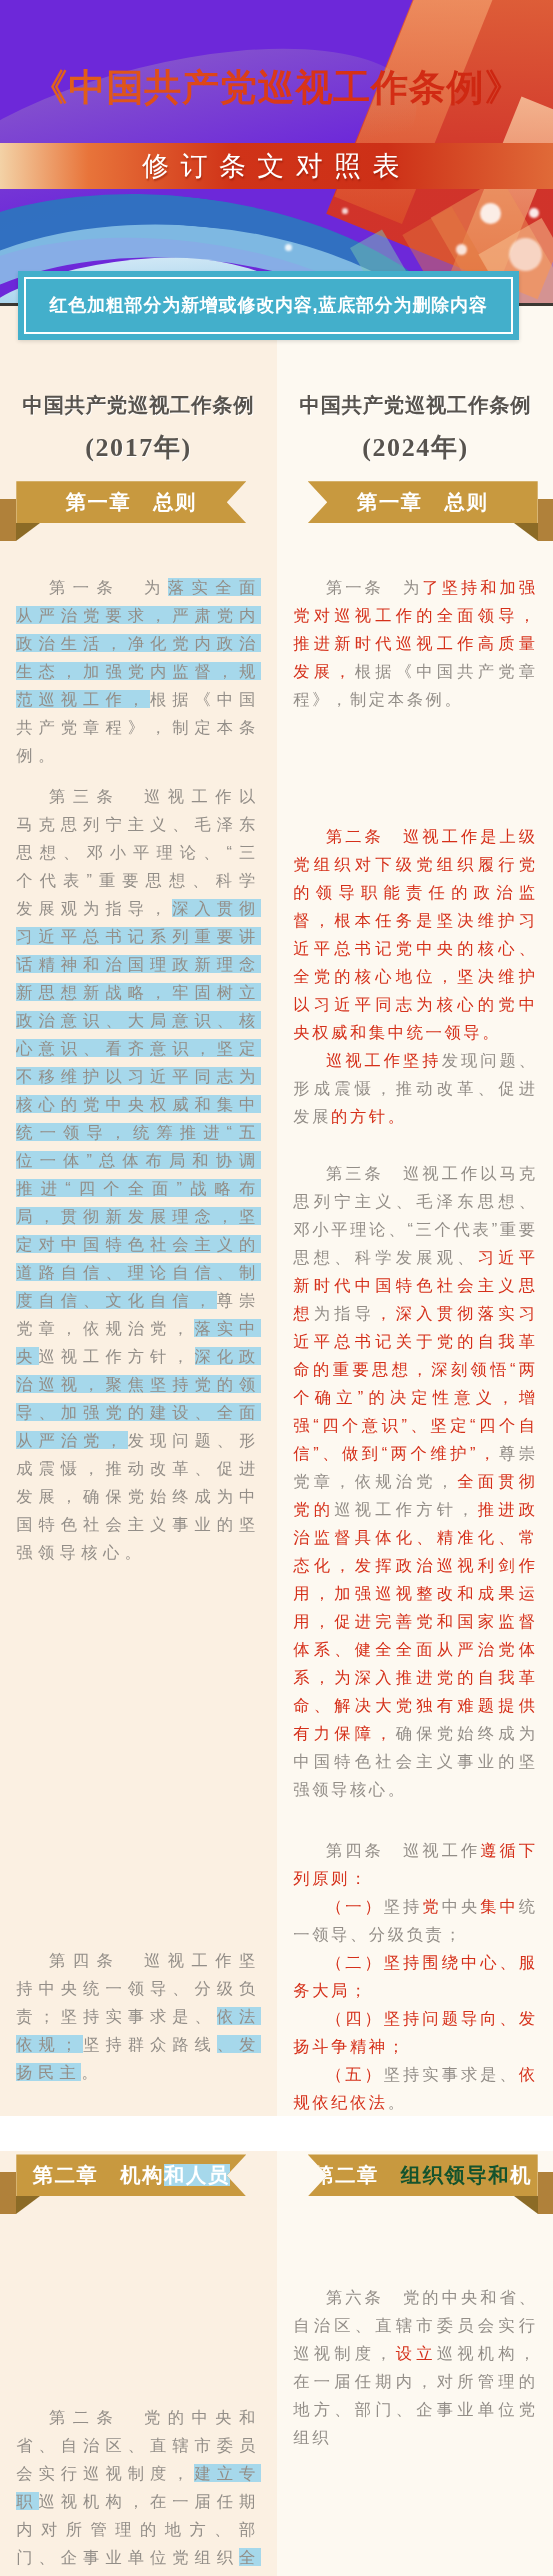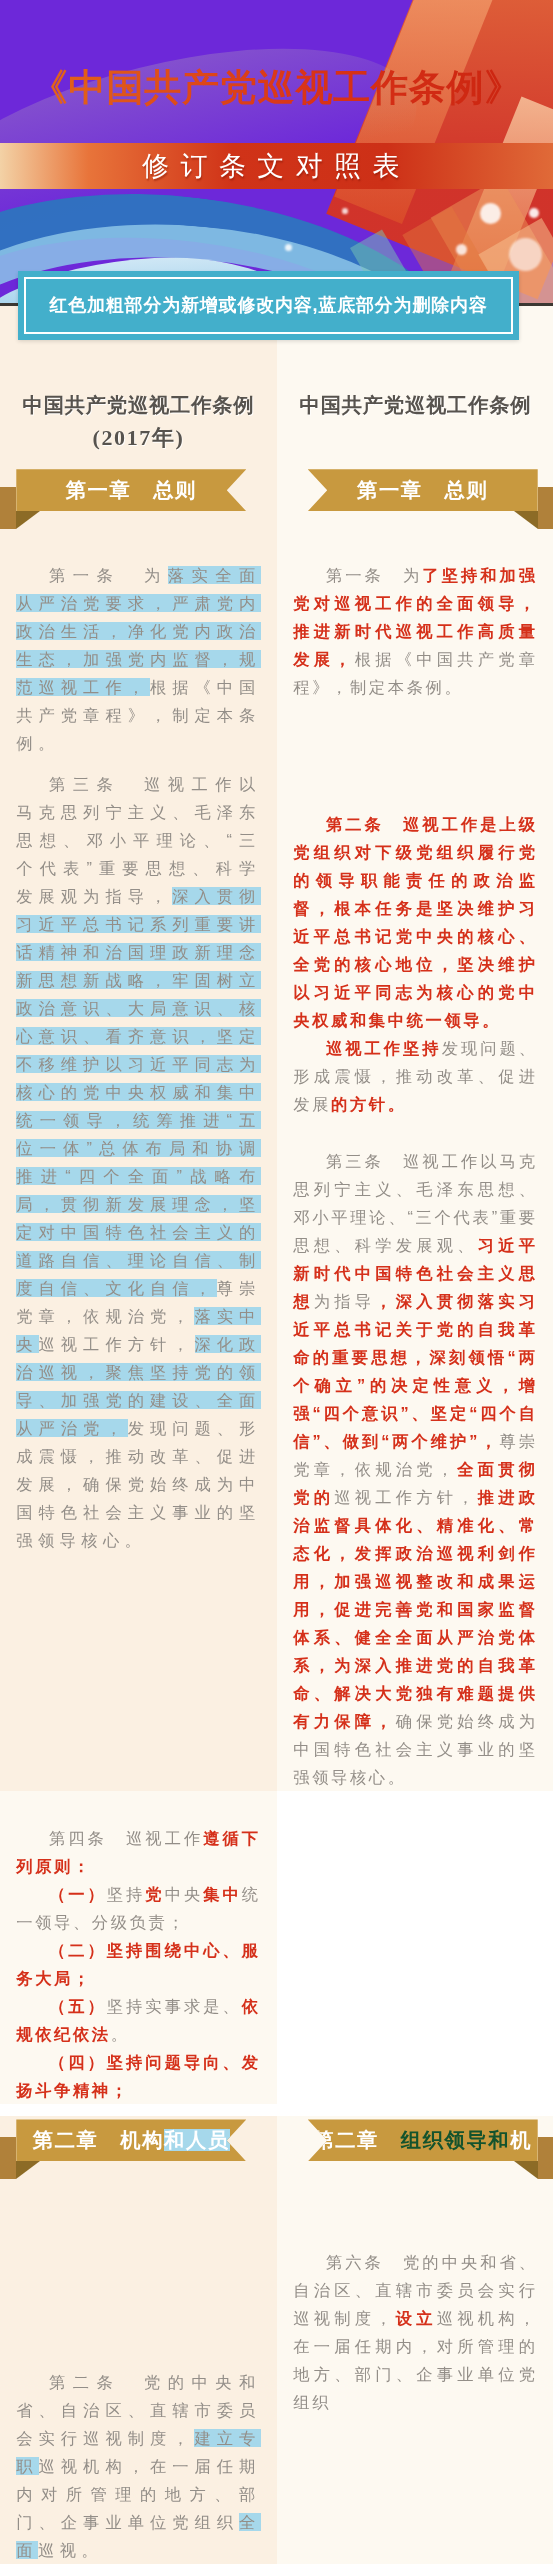--- a/index.html
+++ b/index.html
@@ -47,21 +47,21 @@
   
   .row{display:grid;grid-template-columns:277px 277px;}
   .cl,.cr{padding-left:16.3px;padding-right:16.3px;}
   .cl{background:var(--left-bg);}
   .cr{background:var(--right-bg);}
 
   .col-header{ text-align:center;font-family:"Liberation Serif","DejaVu Serif",serif;font-weight:700;color:#57534e;
     text-shadow:0.8px 0.8px 0 rgba(255,255,255,.9);}
   .r-head .cl,.r-head .cr{padding-top:85px;padding-bottom:13px;}
   .col-header .t1{font-size:20.3px;letter-spacing:0.8px;}
-  .col-header .t2{font-size:22px;margin-top:4px;letter-spacing:1.6px;}
+  .col-header .t2{font-size:26px;margin-top:11px;letter-spacing:1.6px;}
 
   
   .r-ch .cl,.r-ch .cr{padding-top:3.3px;padding-bottom:24.4px;}
   .ribbon-wrap{position:relative;width:230px;height:48px;}
   .ribbon-wrap.rgt{margin-left:auto;}
   .ribbon{position:relative;z-index:2;height:42px;background:var(--gold);color:#fff;text-align:center;line-height:42px;
     font-family:"Liberation Serif","DejaVu Serif",serif;font-weight:700;font-size:20.3px;letter-spacing:1.6px;}
   .ribbon-wrap.lft .ribbon{clip-path:polygon(0 0,100% 0,calc(100% - 19.5px) 50%,100% 100%,0 100%);}
   .ribbon-wrap.rgt .ribbon{clip-path:polygon(0 0,19.5px 50%,0 100%,100% 100%,100% 0);}
   .ribbon-wrap .tail{position:absolute;top:18px;width:16.3px;height:42px;background:var(--gold-tail);z-index:1;}
@@ -70,35 +70,35 @@
   .ribbon-wrap .fold{position:absolute;top:42px;width:0;height:0;z-index:1;}
   .ribbon-wrap.lft .fold{left:0;border-top:18px solid var(--gold-fold);border-right:24.4px solid transparent;}
   .ribbon-wrap.rgt .fold{right:0;border-top:18px solid var(--gold-fold);border-left:24.4px solid transparent;}
 
   
   p.art{font-size:16.3px;line-height:28px;color:var(--gray);text-align:justify;text-indent:2em;}
   .cl p.art{letter-spacing:.33em;}
   .cr p.art{letter-spacing:.16em;}
   .seg-n{}
   .seg-hl{background:var(--hl);}
-  .seg-r{color:var(--red);font-weight:700;}
+  .seg-r{color:var(--red);font-weight:400;}
   .seg-w{}
   .seg-whl{background:var(--hl);}
   .seg-rw{color:#14532d;}
 
   
   .r-b1 .cl,.r-b1 .cr{padding-top:19.5px;}
   .r-b2 .cl{padding-top:13px;}
   .r-b2 .cr{padding-top:13px;}
   .mt30{margin-top:40px;}
   .mt36{margin-top:29px;}
   .r-b3 .cr{padding-top:33px;}
   .r-b3 .cl{padding-top:33px;}
   .off-l3{margin-top:110px;}
-  .r-ch2{padding-top:12px;}
+  .r-ch2{padding-top:35px;}
   .r-b4 .cr{padding-top:50px;padding-bottom:47px;}
   .r-b4 .cl{padding-top:50px;}
   .off-l4{margin-top:126px;}
   .mt8{margin-top:6.5px;}
 </style>
 </head>
 <body>
 
 <div class="page">
 
@@ -131,20 +131,21 @@
 
   <main>
 
     <div class="row r-head">
       <div class="cl col-header">
         <div class="t1">中国共产党巡视工作条例</div>
         <div class="t2">(2017年)</div>
       </div>
       <div class="cr col-header">
         <div class="t1">中国共产党巡视工作条例</div>
+        <div class="t2">(2024年)</div>
       </div>
     </div>
 
     <div class="row r-ch">
       <div class="cl">
         <div class="ribbon-wrap lft">
           <div class="tail"></div>
           <div class="fold"></div>
           <div class="ribbon"><span class="seg-w">第一章　总则</span></div>
         </div>
@@ -172,26 +173,29 @@
         <p class="art"><span class="seg-n">第三条　巡视工作以马克思列宁主义、毛泽东思想、邓小平理论、“三个代表”重要思想、科学发展观为指导，</span><span class="seg-hl">深入贯彻习近平总书记系列重要讲话精神和治国理政新理念新思想新战略，牢固树立政治意识、大局意识、核心意识、看齐意识，坚定不移维护以习近平同志为核心的党中央权威和集中统一领导，统筹推进“五位一体”总体布局和协调推进“四个全面”战略布局，贯彻新发展理念，坚定对中国特色社会主义的道路自信、理论自信、制度自信、文化自信，</span><span class="seg-n">尊崇党章，依规治党，</span><span class="seg-hl">落实中央</span><span class="seg-n">巡视工作方针，</span><span class="seg-hl">深化政治巡视，聚焦坚持党的领导、加强党的建设、全面从严治党，</span><span class="seg-n">发现问题、形成震慑，推动改革、促进发展，确保党始终成为中国特色社会主义事业的坚强领导核心。</span></p>
       </div>
       <div class="cr">
         <p class="art mt30"><span class="seg-r">第二条　巡视工作是上级党组织对下级党组织履行党的领导职能责任的政治监督，根本任务是坚决维护习近平总书记党中央的核心、全党的核心地位，坚决维护以习近平同志为核心的党中央权威和集中统一领导。</span></p>
         <p class="art"><span class="seg-r">巡视工作坚持</span><span class="seg-n">发现问题、形成震慑，推动改革、促进发展</span><span class="seg-r">的方针。</span></p>
         <p class="art mt36"><span class="seg-n">第三条　巡视工作以马克思列宁主义、毛泽东思想、邓小平理论、“三个代表”重要思想、科学发展观、</span><span class="seg-r">习近平新时代中国特色社会主义思想</span><span class="seg-n">为指导</span><span class="seg-r">，深入贯彻落实习近平总书记关于党的自我革命的重要思想，深刻领悟“两个确立”的决定性意义，增强“四个意识”、坚定“四个自信”、做到“两个维护”，</span><span class="seg-n">尊崇党章，依规治党，</span><span class="seg-r">全面贯彻党的</span><span class="seg-n">巡视工作方针，</span><span class="seg-r">推进政治监督具体化、精准化、常态化，发挥政治巡视利剑作用，加强巡视整改和成果运用，促进完善党和国家监督体系、健全全面从严治党体系，为深入推进党的自我革命、解决大党独有难题提供有力保障，</span><span class="seg-n">确保党始终成为中国特色社会主义事业的坚强领导核心。</span></p>
       </div>
     </div>
 
     <div class="row r-b3">
+      <div class="cl">
+        <p class="art off-l3"><span class="seg-n">第四条　巡视工作坚持中央统一领导、分级负责；坚持实事求是、</span><span class="seg-hl">依法依规；</span><span class="seg-n">坚持群众路线</span><span class="seg-hl">、发扬民主</span><span class="seg-n">。</span></p>
+      </div>
       <div class="cr">
         <p class="art"><span class="seg-n">第四条　巡视工作</span><span class="seg-r">遵循下列原则：</span></p>
         <p class="art"><span class="seg-r">（一）</span><span class="seg-n">坚持</span><span class="seg-r">党</span><span class="seg-n">中央</span><span class="seg-r">集中</span><span class="seg-n">统一领导、分级负责；</span></p>
         <p class="art"><span class="seg-r">（二）坚持围绕中心、服务大局；</span></p>
+        <p class="art"><span class="seg-r">（四）坚持问题导向、发扬斗争精神；</span></p>
         <p class="art"><span class="seg-r">（五）</span><span class="seg-n">坚持实事求是、</span><span class="seg-r">依规依纪依法</span><span class="seg-n">。</span></p>
-        <p class="art"><span class="seg-r">（四）坚持问题导向、发扬斗争精神；</span></p>
       </div>
     </div>
 
     <div class="row r-ch r-ch2">
       <div class="cl">
         <div class="ribbon-wrap lft">
           <div class="tail"></div>
           <div class="fold"></div>
           <div class="ribbon"><span class="seg-w">第二章　机构</span><span class="seg-whl">和人员</span></div>
         </div>

